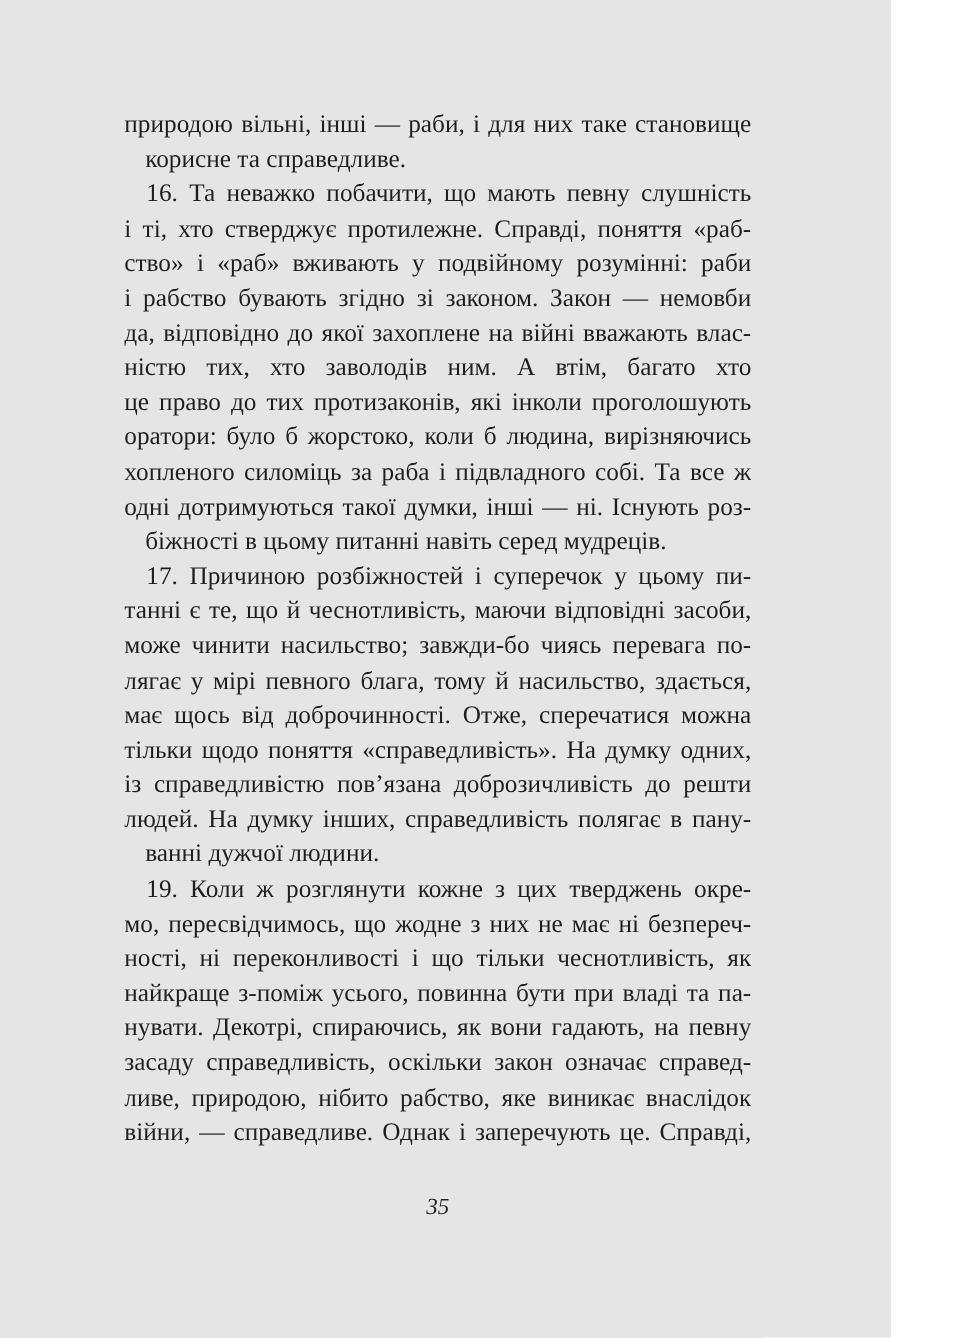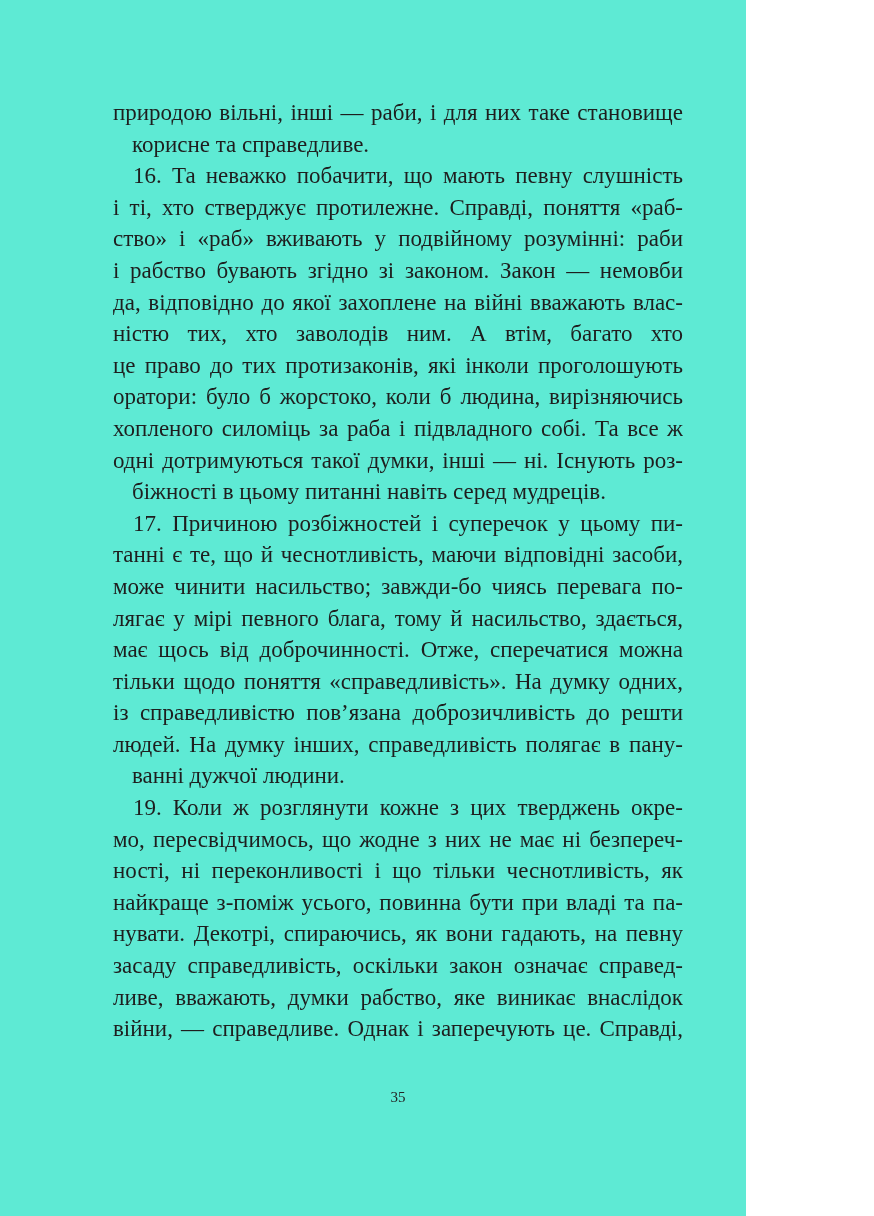--- a/index.html
+++ b/index.html
@@ -2,23 +2,23 @@
 <html lang="uk"><head>
 <meta charset="utf-8">
 <style>
   html, body {
     margin: 0;
     padding: 0;
     background: #ffffff;
   }
   .page {
     position: relative;
-    width: 746px;
+    width: 810px;
     height: 1216px;
-    background: #5eead4;
+    background: #e5e5e5;
     overflow: hidden;
     font-family: "Liberation Serif", "DejaVu Serif", serif;
     color: #1e1e1e;
   }
   .text-block {
     position: absolute;
     top: 97px;
     left: 113px;
     width: 570px;
     font-size: 23px;
@@ -43,21 +43,22 @@
   .ln.end {
     text-align-last: left;
     margin-left: 19px;
   }
   .folio {
     position: absolute;
     top: 1083px;
     left: 113px;
     width: 570px;
     text-align: center;
-    font-size: 15px;
+    font-style: italic;
+    font-size: 21px;
     line-height: 28px;
     color: #242424;
   }
 </style>
 </head>
 <body>
 
 <div class="page">
 
   <div class="text-block">
@@ -93,21 +94,21 @@
       <div class="ln end">ванні дужчої людини.</div>
     </div>
 
     <div class="para">
       <div class="ln ind">19. Коли ж розглянути кожне з цих тверджень окре-</div>
       <div class="ln">мо, пересвідчимось, що жодне з них не має ні безпереч-</div>
       <div class="ln">ності, ні переконливості і що тільки чеснотливість, як</div>
       <div class="ln">найкраще з-поміж усього, повинна бути при владі та па-</div>
       <div class="ln">нувати. Декотрі, спираючись, як вони гадають, на певну</div>
       <div class="ln">засаду справедливість, оскільки закон означає справед-</div>
-      <div class="ln">ливе, вважають, думки рабство, яке виникає внаслідок</div>
+      <div class="ln">ливе, природою, нібито рабство, яке виникає внаслідок</div>
       <div class="ln">війни, — справедливе. Однак і заперечують це. Справді,</div>
     </div>
 
   </div>
 
   <div class="folio">35</div>
 
 </div>
 
 </body></html>

